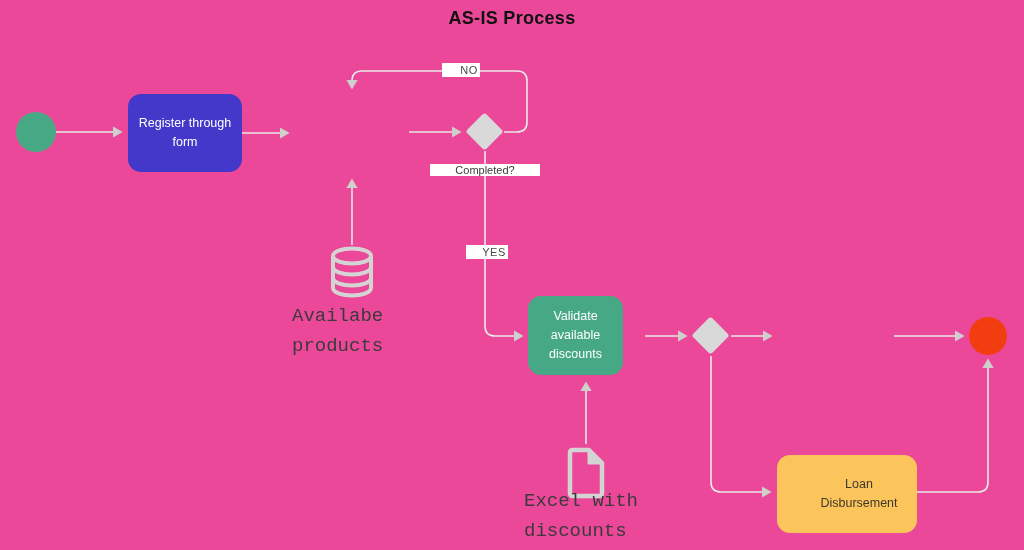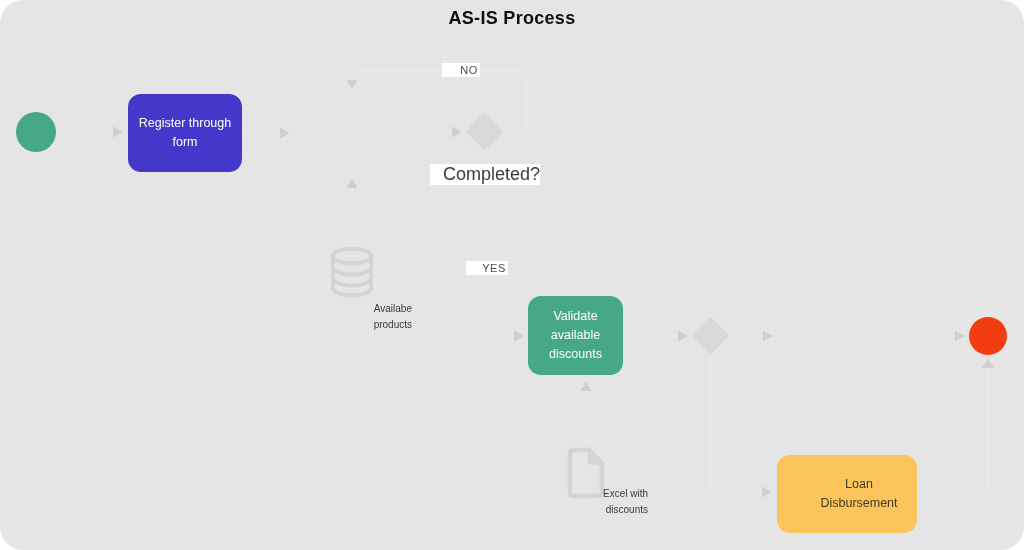--- a/index.html
+++ b/index.html
@@ -1,19 +1,18 @@
 <!DOCTYPE html>
 <html><head>
 <meta charset="utf-8">
 <style>
   html,body{margin:0;padding:0;background:#ffffff;}
   .canvas{
-    position:relative;width:1024px;height:550px;background:#e5e5e5;overflow:hidden;
+    position:relative;width:1024px;height:550px;background:#ec4899;overflow:hidden;
     font-family:"Liberation Sans","DejaVu Sans",sans-serif;
-    border-radius:23px;
   }
   .title{
     position:absolute;left:0;top:8px;width:100%;text-align:center;
     font-size:18px;font-weight:800;color:#111111;letter-spacing:.3px;
   }
   svg.edges{position:absolute;left:0;top:0;width:1024px;height:550px;}
   .node{
     position:absolute;display:flex;align-items:center;justify-content:center;
     text-align:center;white-space:pre-line;border-radius:13px;
     font-size:12.5px;line-height:1.5;color:#ffffff;
@@ -26,25 +25,25 @@
   .end{left:969px;top:317px;width:38px;height:38px;background:#F23D10;}
   .diamond{
     position:absolute;width:27px;height:27px;background:#D9D9D9;border-radius:3px;
     transform:rotate(45deg);
   }
   .edge-label{
     position:absolute;background:#ffffff;color:#4A4A4A;font-size:11px;
     letter-spacing:.6px;text-align:right;padding:1px 2px;
   }
   .caption{
-    position:absolute;text-align:right;white-space:pre-line;color:#3B3B3B;
-    font-size:10px;line-height:1.6;
+    position:absolute;text-align:left;white-space:pre-line;color:#3B3B3B;
+    font-size:19px;line-height:1.6;font-family:Liberation Mono, monospace;
   }
   .decision-label{
-    position:absolute;text-align:right;color:#3B3B3B;font-size:18px;background:#fff;
+    position:absolute;text-align:center;color:#3B3B3B;font-size:11px;background:#fff;
   }
   .icon{position:absolute;}
 </style>
 </head>
 <body>
 
 <div class="canvas">
 
   <div class="title">AS-IS Process</div>
 
@@ -77,21 +76,21 @@
 form</span>
   </div>
 
 
   <div class="diamond" style="left:471px;top:118px;"></div>
 
   <div class="edge-label" style="left:442px;top:63px;width:34px;">NO</div>
 
   <div class="decision-label" style="left:430px;top:164px;width:110px;">Completed?</div>
 
-  <div class="edge-label" style="left:466px;top:261px;width:38px;">YES</div>
+  <div class="edge-label" style="left:466px;top:245px;width:38px;">YES</div>
 
   <svg class="icon" style="left:328px;top:246px;" width="48" height="52" viewBox="0 0 48 52">
     <g fill="none" stroke="#D4D4D4" stroke-width="4" stroke-linecap="round">
       <ellipse cx="24" cy="10" rx="19" ry="7.5"></ellipse>
       <path d="M5 10 v32 c0 4.1 8.5 7.5 19 7.5 s19 -3.4 19 -7.5 V 10"></path>
       <path d="M5 21 c0 4.1 8.5 7.5 19 7.5 s19 -3.4 19 -7.5"></path>
       <path d="M5 32 c0 4.1 8.5 7.5 19 7.5 s19 -3.4 19 -7.5"></path>
     </g>
   </svg>
 

